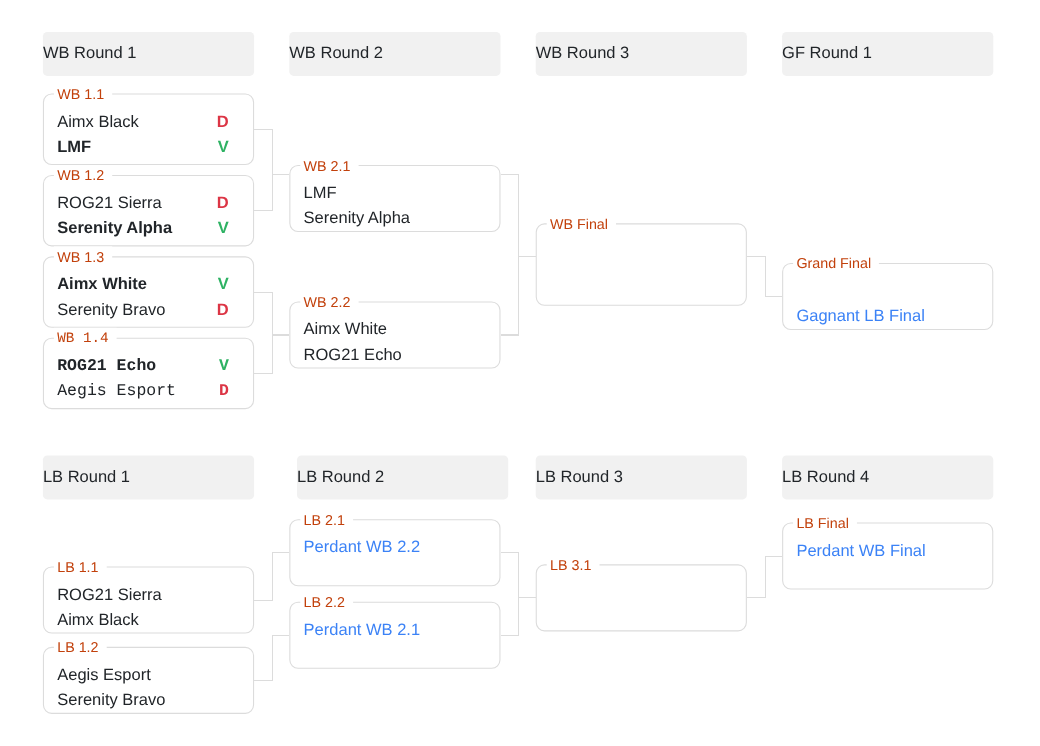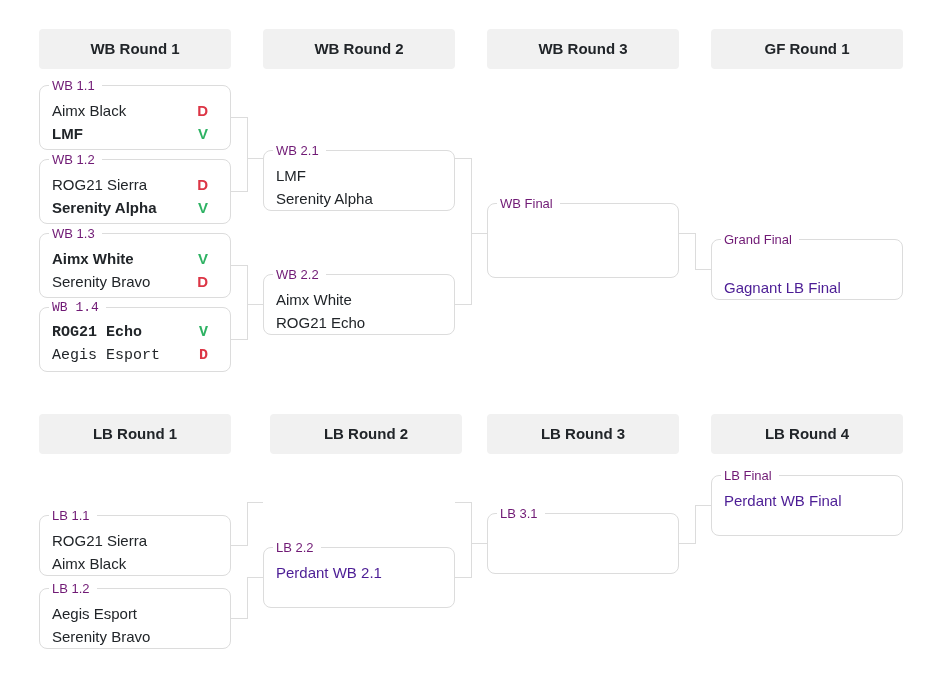--- a/index.html
+++ b/index.html
@@ -3,37 +3,37 @@
 <meta charset="utf-8">
 <style>
   html,body{margin:0;padding:0;background:#ffffff;}
   .bracket{
     position:relative;width:945px;height:678px;background:#ffffff;
     font-family:"Liberation Sans",sans-serif;overflow:hidden;
   }
   .connectors{position:absolute;left:0;top:0;}
   .col-header{
     position:absolute;width:192px;height:40px;background:#f1f1f1;border-radius:4px;
-    font-size:15px;font-weight:bold;color:#212529;text-align:center;line-height:40px;
+    font-size:15px;font-weight:normal;color:#212529;line-height:40px;
   }
   .match{
     position:absolute;width:192px;background:#ffffff;border:1px solid #dcdcdc;
     border-radius:8px;box-sizing:border-box;
   }
   .legend{
     position:absolute;top:-10px;left:9px;background:#ffffff;padding:0 7px 0 3px;
-    font-size:13px;line-height:20px;color:#701a75;white-space:nowrap;
+    font-size:13px;line-height:20px;color:#c2410c;white-space:nowrap;
   }
   .slots{padding-top:13px;}
   .slot{
     position:relative;height:23px;line-height:23px;padding:0 40px 0 12px;
     font-size:15px;color:#212529;white-space:nowrap;overflow:hidden;
   }
   .slot.winner .team{font-weight:bold;}
-  .slot.placeholder .team{color:#4c1d95;}
+  .slot.placeholder .team{color:#3b82f6;}
   .result{position:absolute;right:22px;top:0;font-weight:bold;font-size:15px;}
   .result.win{color:#2eb263;}
   .result.loss{color:#dc3545;}
 </style>
 </head>
 <body>
 
 <div class="bracket">
 
   <svg class="connectors" width="945" height="678" shape-rendering="crispEdges">
@@ -180,20 +180,31 @@
     <div class="slots">
       <div class="slot">
         <span class="team">Aegis Esport</span>
       </div>
       <div class="slot">
         <span class="team">Serenity Bravo</span>
       </div>
     </div>
   </div>
 
+  <div class="match" style="left:263px;top:472px;height:61px;">
+    <span class="legend">LB 2.1</span>
+    <div class="slots">
+      <div class="slot placeholder">
+        <span class="team">Perdant WB 2.2</span>
+      </div>
+      <div class="slot">
+        <span class="team"></span>
+      </div>
+    </div>
+  </div>
 
   <div class="match" style="left:263px;top:547px;height:61px;">
     <span class="legend">LB 2.2</span>
     <div class="slots">
       <div class="slot placeholder">
         <span class="team">Perdant WB 2.1</span>
       </div>
       <div class="slot">
         <span class="team"></span>
       </div>

